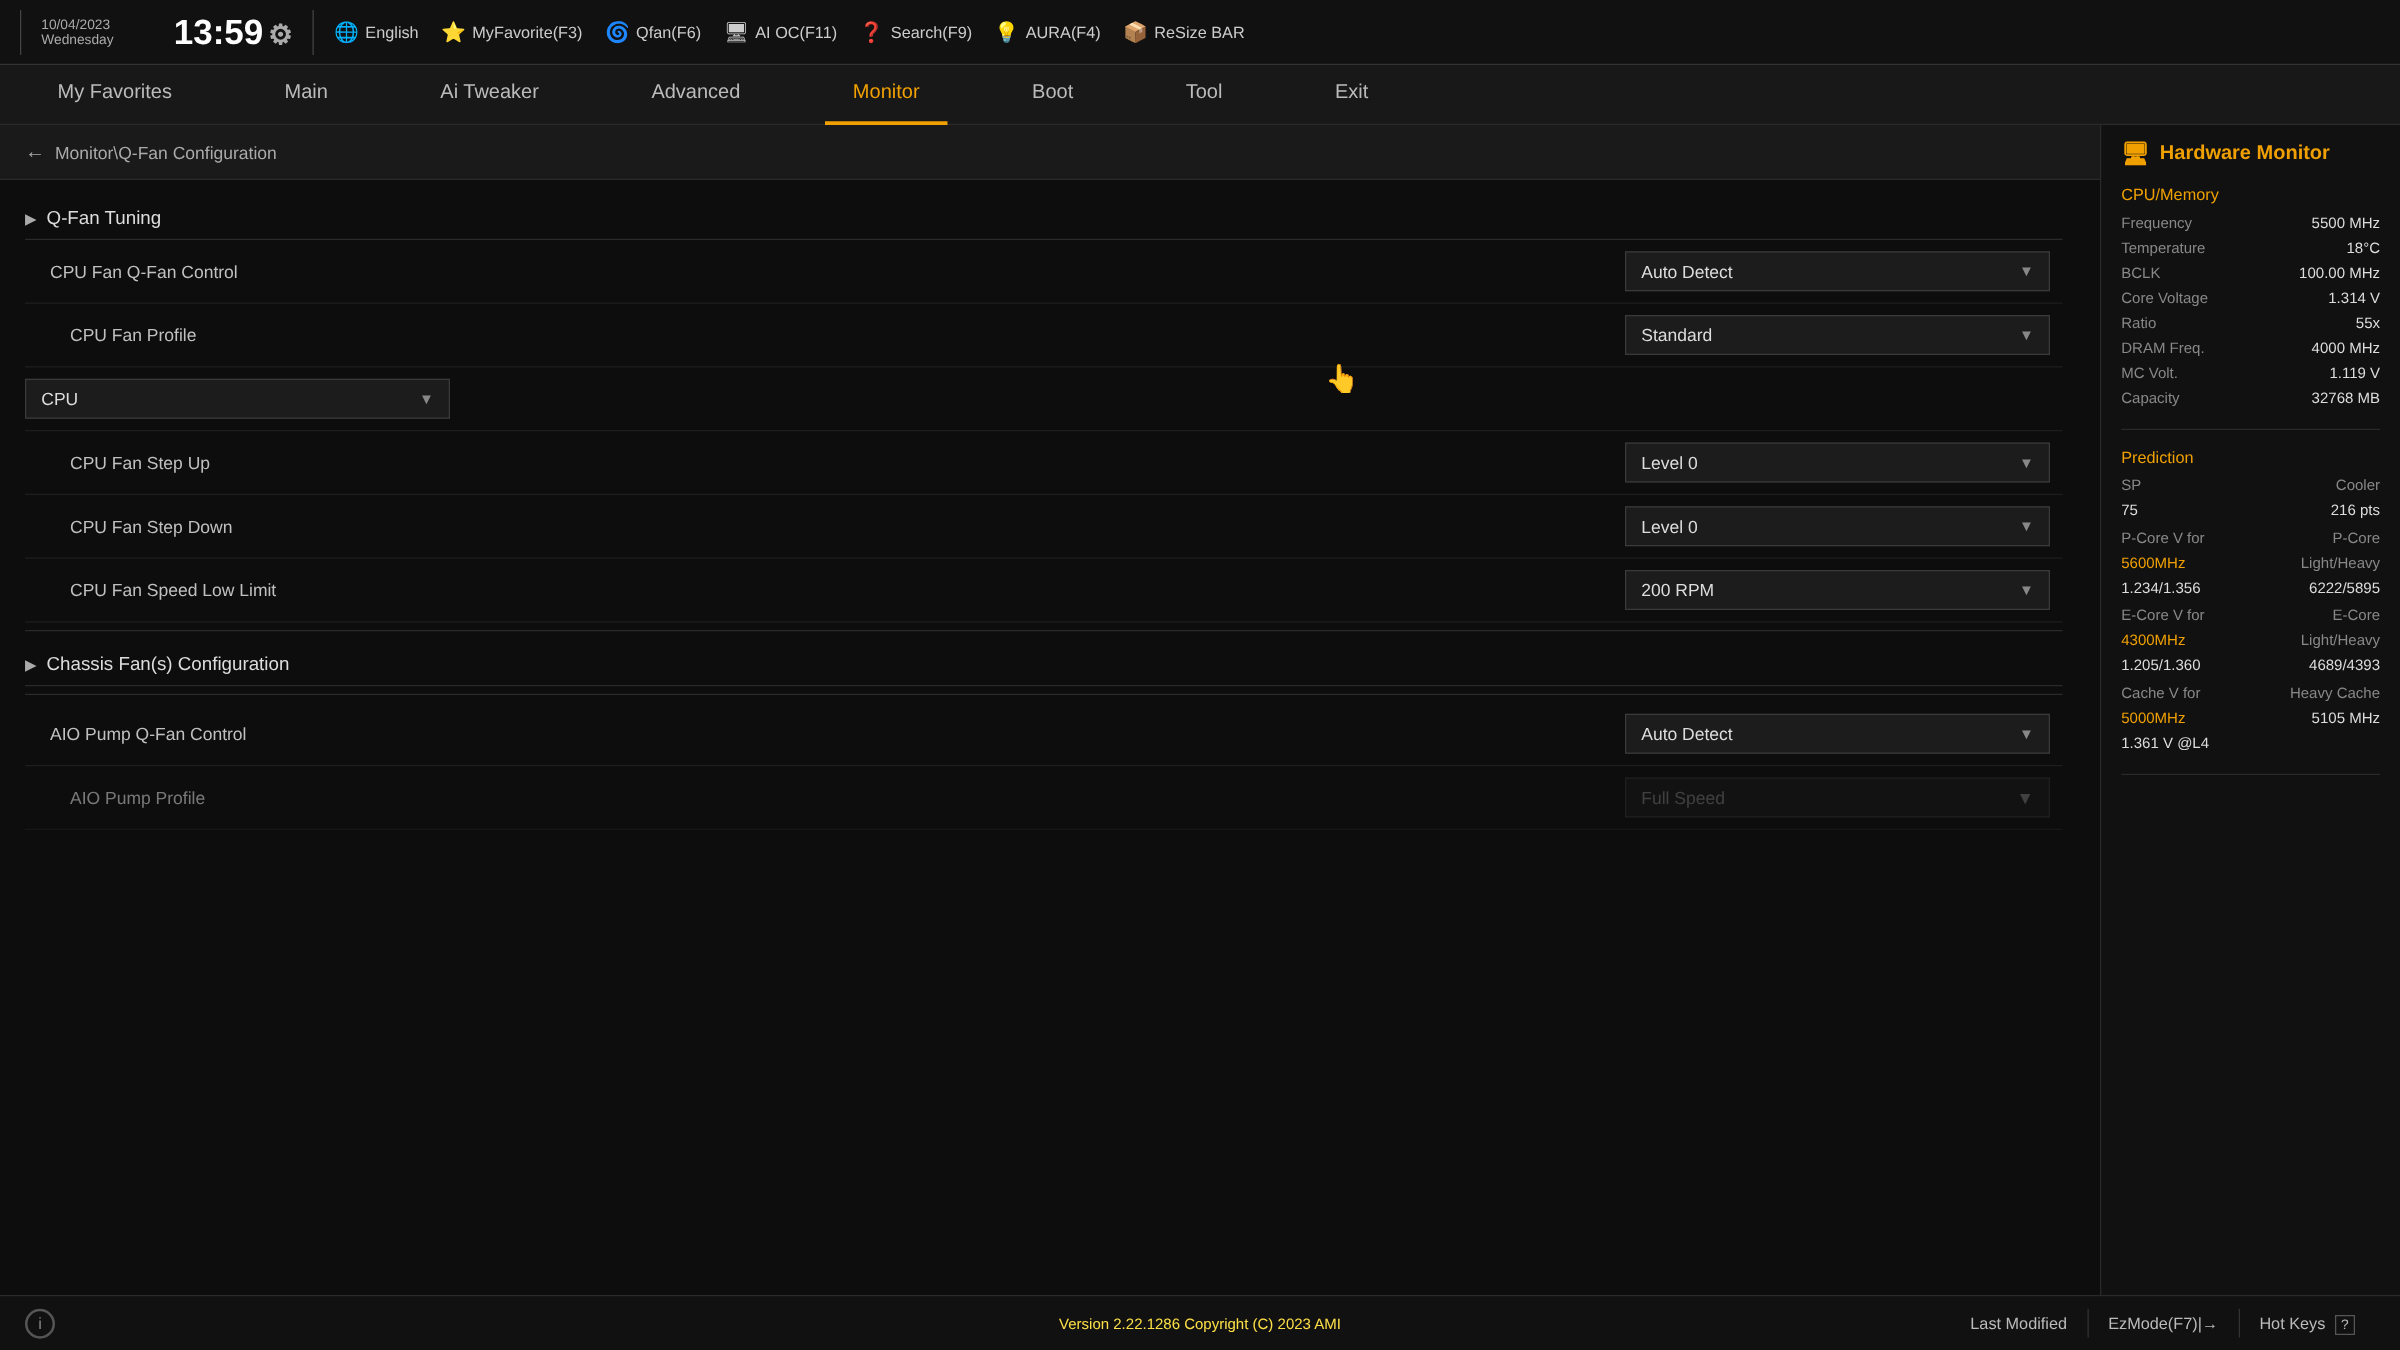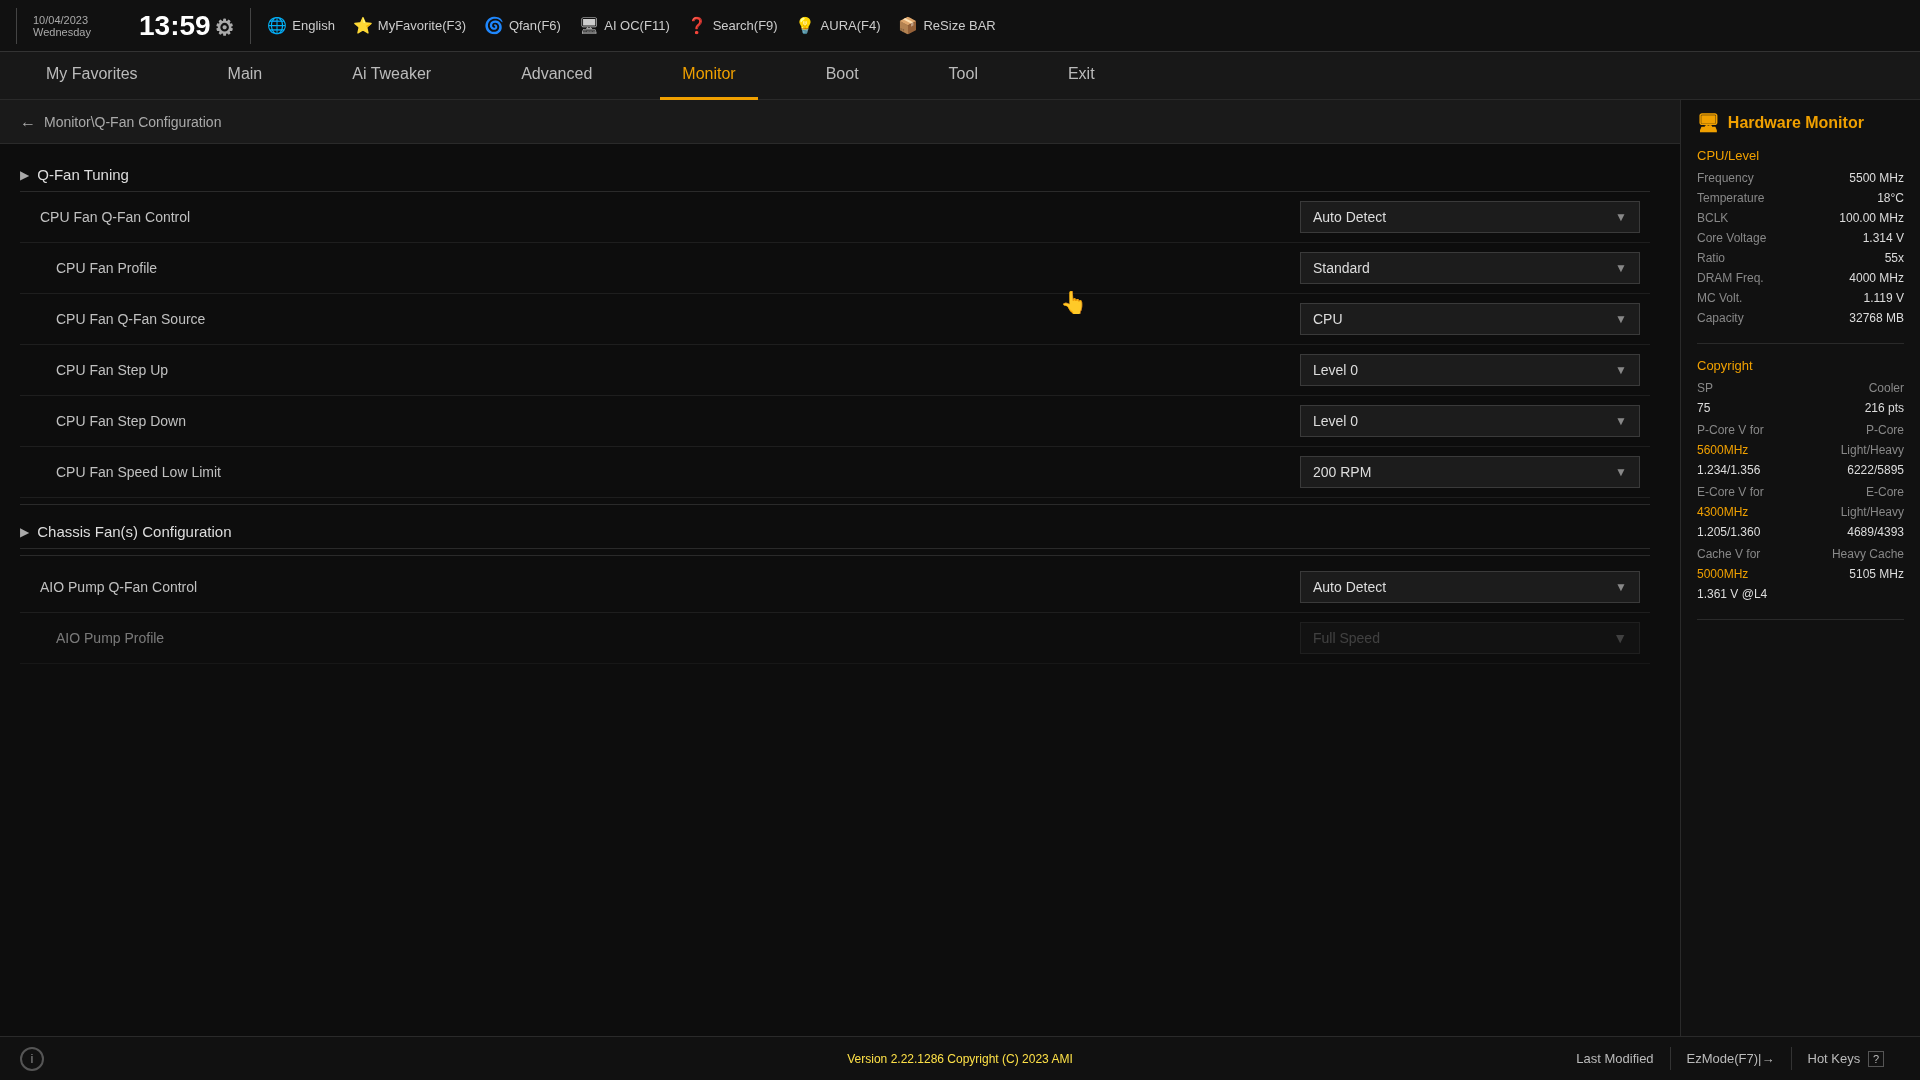--- a/index.html
+++ b/index.html
@@ -392,21 +392,20 @@
         <div class="setting-label" style="padding-left:36px;">CPU Fan Profile</div>
         <div class="setting-control">
           <div class="dropdown">
             <span>Standard</span>
             <span class="arrow">▼</span>
           </div>
         </div>
       </div>
 
       <div class="setting-row">
-        <div class="setting-label" style="padding-left:36px;">CPU Fan Q-Fan Source</div>
         <div class="setting-control">
           <div class="dropdown">
             <span>CPU</span>
             <span class="arrow">▼</span>
           </div>
         </div>
       </div>
 
       <div class="setting-row">
         <div class="setting-label" style="padding-left:36px;">CPU Fan Step Up</div>
@@ -470,21 +469,21 @@
     </div>
   </div>
 
   <div id="sidebar">
     <div id="sidebar-title">
       <span class="monitor-icon">🖥</span>
       <span>Hardware Monitor</span>
     </div>
 
     <div class="stat-section">
-      <div class="stat-section-title">CPU/Level</div>
+      <div class="stat-section-title">CPU/Memory</div>
       <div class="stat-row">
         <span class="stat-label">Frequency</span>
         <span class="stat-value">5500 MHz</span>
       </div>
       <div class="stat-row">
         <span class="stat-label">Temperature</span>
         <span class="stat-value">18°C</span>
       </div>
       <div class="stat-row">
         <span class="stat-label">BCLK</span>
@@ -506,21 +505,21 @@
         <span class="stat-label">MC Volt.</span>
         <span class="stat-value">1.119 V</span>
       </div>
       <div class="stat-row">
         <span class="stat-label">Capacity</span>
         <span class="stat-value">32768 MB</span>
       </div>
     </div>
 
     <div class="stat-section">
-      <div class="stat-section-title">Copyright</div>
+      <div class="stat-section-title">Prediction</div>
       <div class="stat-row">
         <span class="stat-label">SP</span>
         <span class="stat-label">Cooler</span>
       </div>
       <div class="stat-row">
         <span class="stat-value">75</span>
         <span class="stat-value">216 pts</span>
       </div>
       <div style="margin-top:8px;">
         <div class="stat-row">

